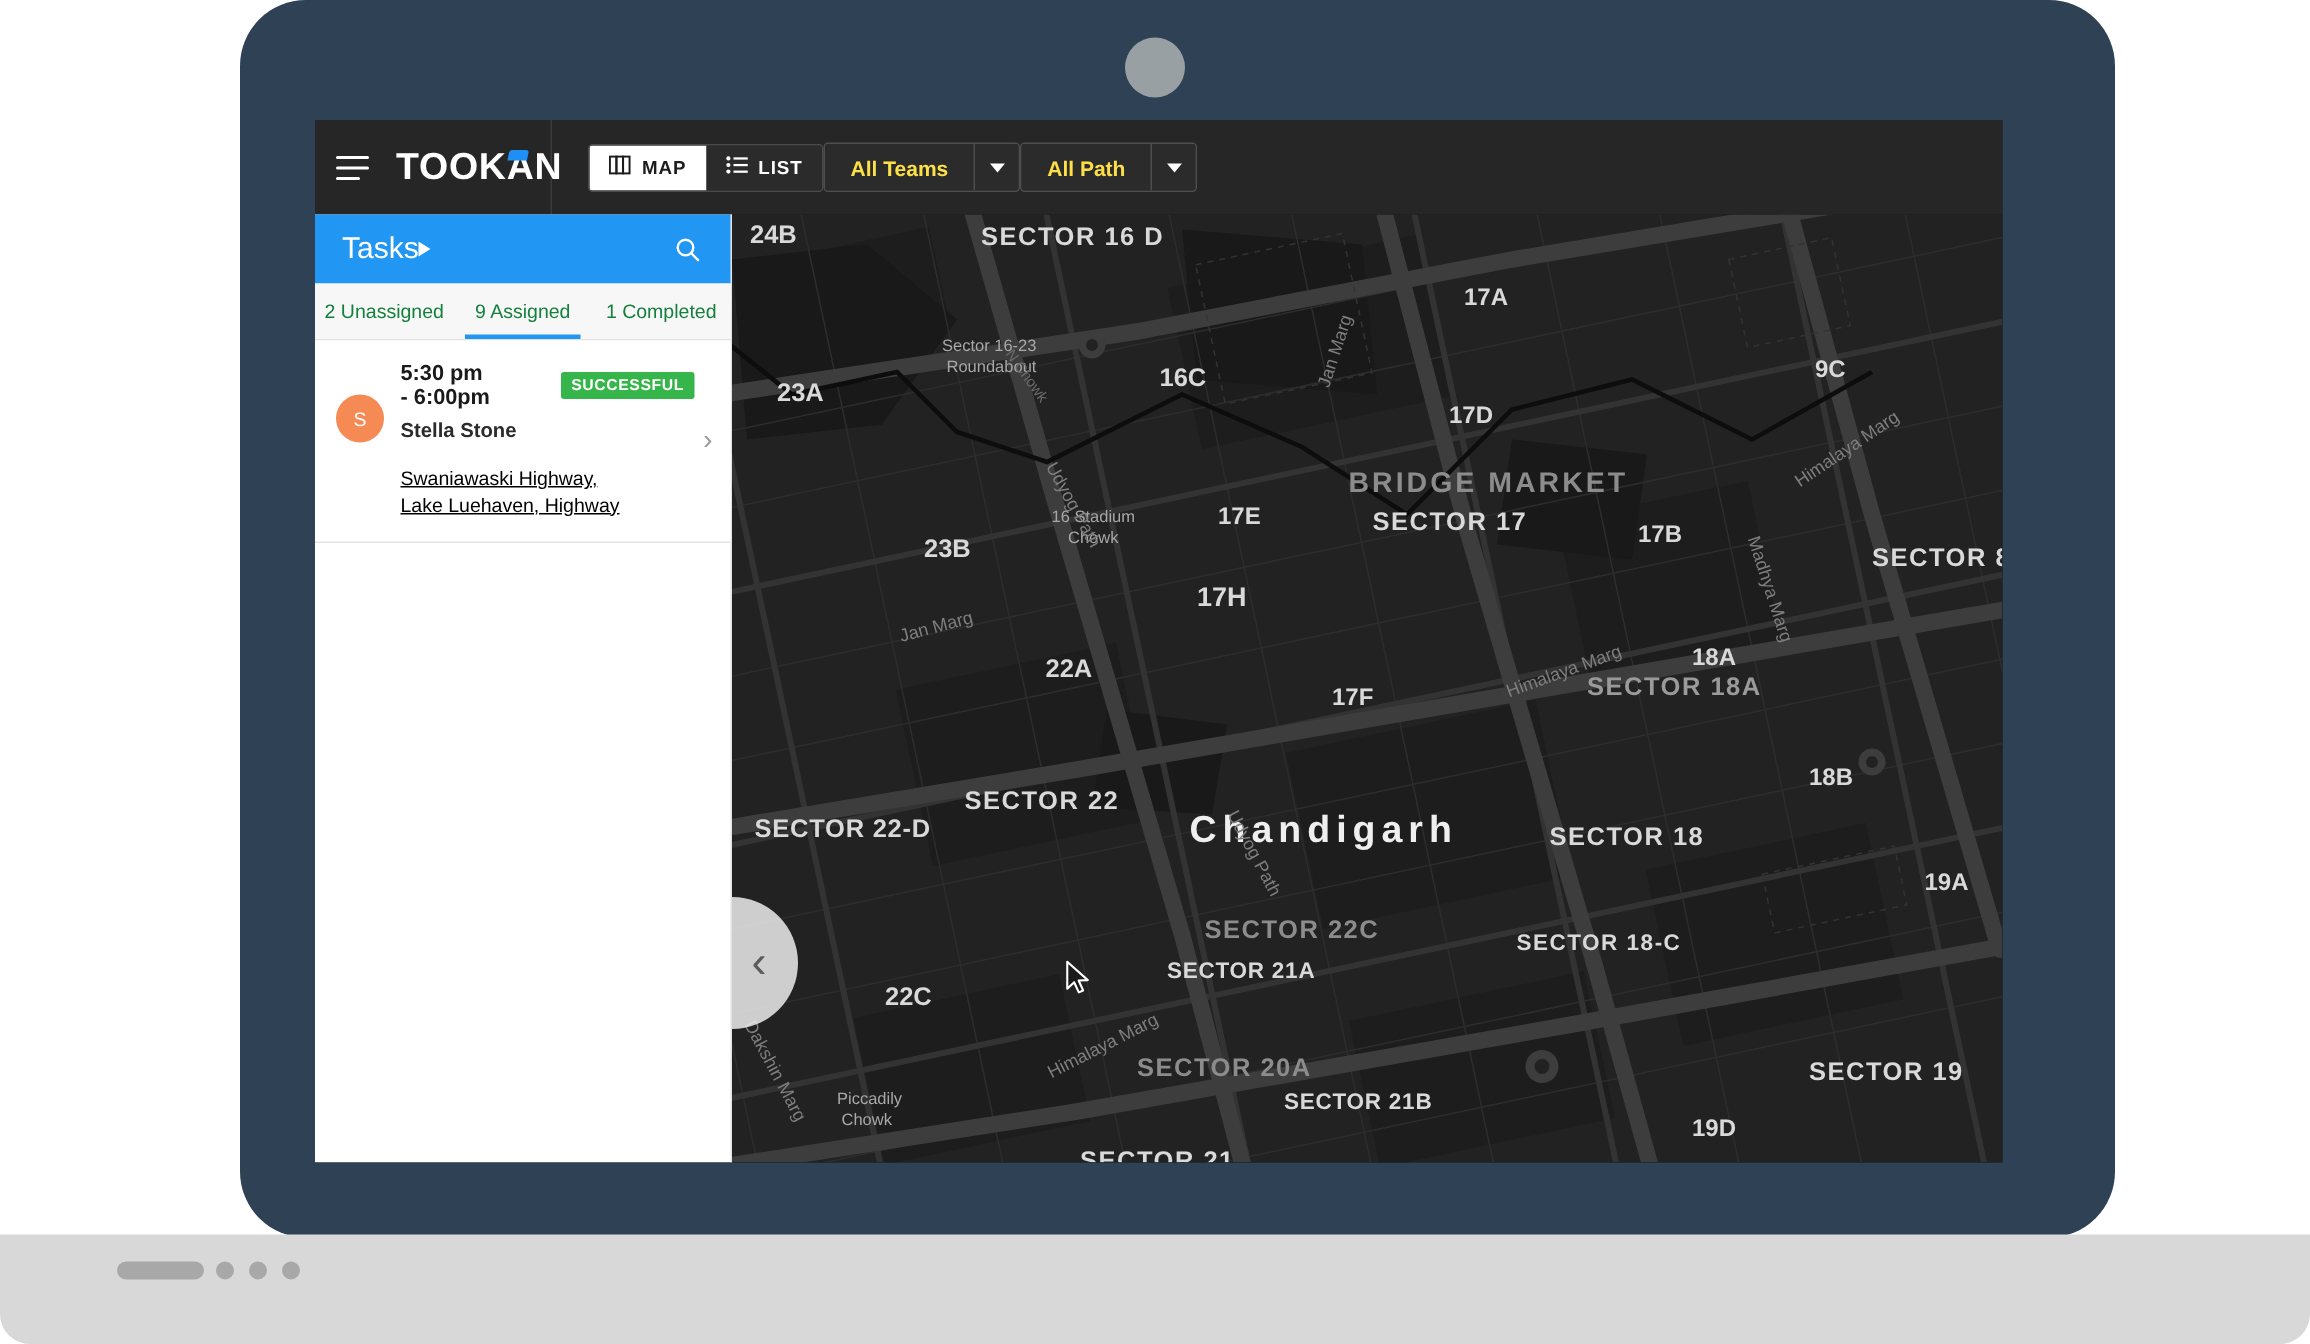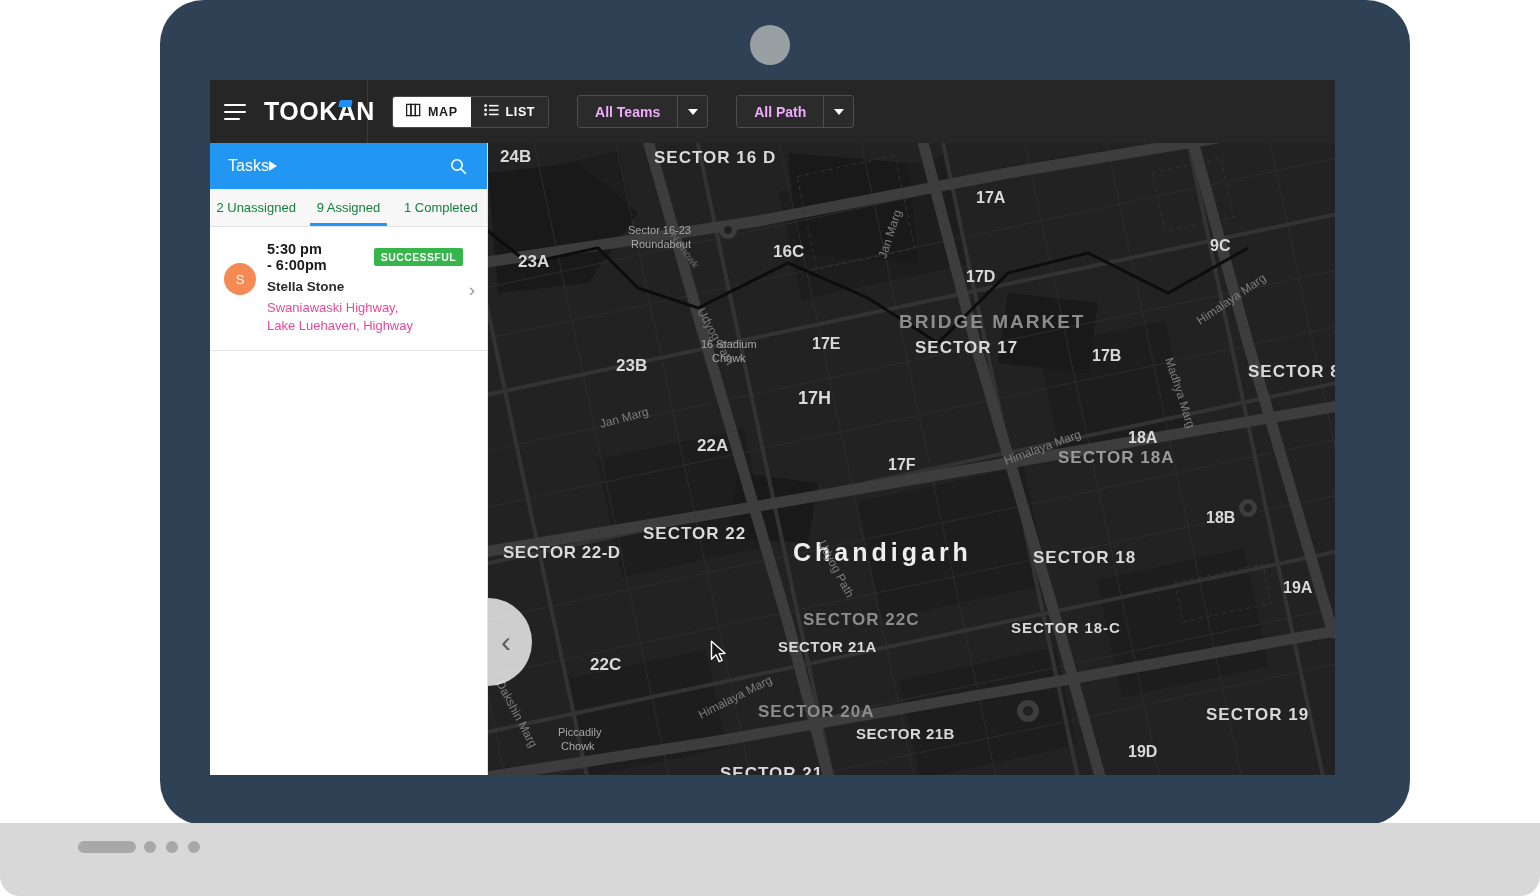--- a/index.html
+++ b/index.html
@@ -146,21 +146,21 @@
     width: 13px;
     height: 7px;
     background: #1e90f5;
     border-radius: 2px 2px 0 0;
     transform: skewX(-12deg);
   }
 
   .toolbar {
     display: flex;
     align-items: center;
-    gap: 28px;
+    gap: 0;
     padding-left: 24px;
   }
 
   .seg {
     display: flex;
     height: 32px;
     border-radius: 3px;
     overflow: hidden;
     border: 1px solid #4a4a4a;
   }
@@ -187,21 +187,21 @@
     border: 1px solid #4e4e4e;
     border-radius: 3px;
     overflow: hidden;
   }
   .dd-label {
     display: flex;
     align-items: center;
     padding: 0 17px;
     font-size: 14px;
     font-weight: bold;
-    color: #f0abfc;
+    color: #fde047;
     background: #2b2b2b;
     cursor: pointer;
     white-space: nowrap;
   }
   .dd-arrow {
     width: 30px;
     display: flex;
     align-items: center;
     justify-content: center;
     background: #2b2b2b;
@@ -229,21 +229,21 @@
 
   .panel-header {
     height: 46px;
     background: #2196F3;
     display: flex;
     align-items: center;
     justify-content: space-between;
     padding: 0 16px 0 18px;
   }
   .panel-title {
-    font-size: 16px;
+    font-size: 20px;
     color: #ffffff;
     display: flex;
     align-items: center;
     gap: 0;
   }
   .panel-title .tri {
     width: 0; height: 0;
     border-top: 5px solid transparent;
     border-bottom: 5px solid transparent;
     border-left: 8px solid #ffffff;
@@ -323,26 +323,27 @@
     font-size: 10.5px;
     font-weight: bold;
     letter-spacing: 0.4px;
     padding: 3px 7px;
     border-radius: 2px;
   }
   .task-name {
     font-size: 13.5px;
     font-weight: bold;
     color: #2b2b2b;
-    margin-bottom: 5px;
+    margin-bottom: 16px;
   }
   .task-addr {
     font-size: 13px;
-    color: #ec4899;
+    color: #000000;
     line-height: 1.35;
+    text-decoration: underline;
   }
   .chevron-right {
     position: absolute;
     right: 12px;
     top: 50%;
     transform: translateY(-50%);
     color: #9a9a9a;
     font-size: 19px;
     line-height: 1;
   }

